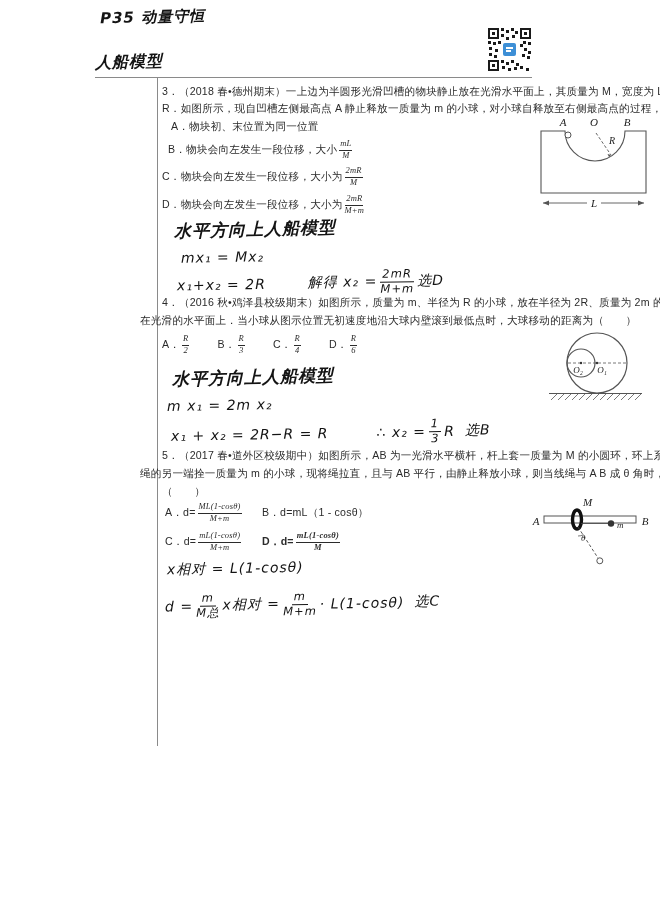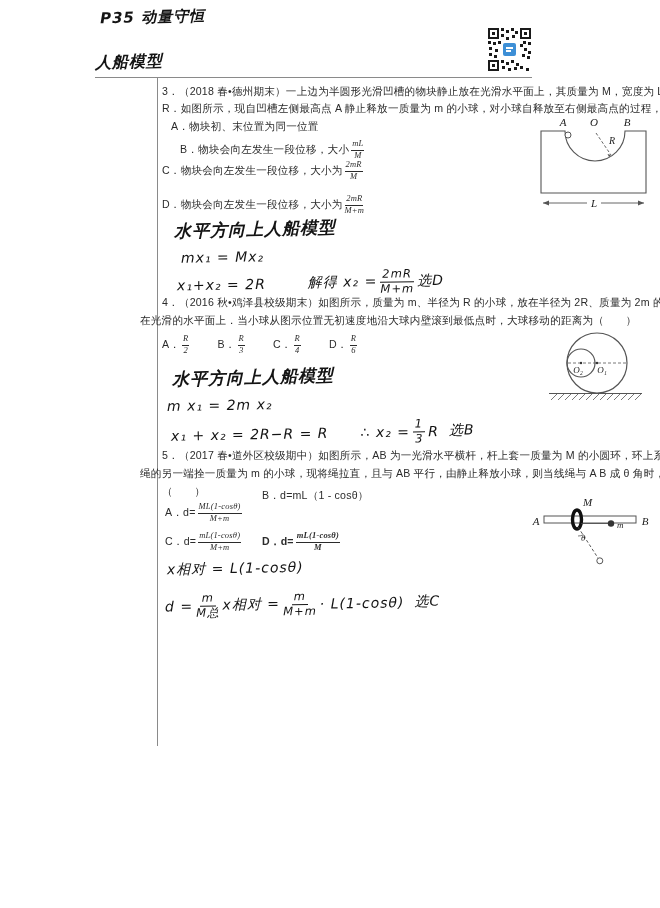--- a/index.html
+++ b/index.html
@@ -97,28 +97,28 @@
 
   <div class="abs hw hw-title" style="left:95px; top:52px; font-size:16px;">人船模型</div>
 
   <div class="abs rule" style="left:95px; top:77px; width:437px; height:1px;"></div>
   <div class="abs rule" style="left:157px; top:78px; width:1px; height:668px;"></div>
 
   <div class="abs ptext" style="left:162px; top:84px;">3．（2018 春•德州期末）一上边为半圆形光滑凹槽的物块静止放在光滑水平面上，其质量为 M，宽度为 L，半圆形凹槽部分的半径为</div>
   <div class="abs ptext" style="left:162px; top:101px;">R．如图所示，现自凹槽左侧最高点 A 静止释放一质量为 m 的小球，对小球自释放至右侧最高点的过程，下列说法正确的是（　　）</div>
   <div class="abs ptext" style="left:171px; top:119px;">A．物块初、末位置为同一位置</div>
 
-  <div class="abs frow ptext" style="left:180px; top:139px;align-items:center;">
+  <div class="abs frow ptext" style="left:168px; top:139px;align-items:center;">
     <span>B．物块会向左发生一段位移，大小</span>
     <span class="pfrac">
       <span class="fn">mL</span>
       <span class="fd">M</span>
     </span>
   </div>
-  <div class="abs frow ptext" style="left:162px; top:160px;">
+  <div class="abs frow ptext" style="left:162px; top:166px;">
     <span>C．物块会向左发生一段位移，大小为</span>
     <span class="pfrac">
       <span class="fn">2mR</span>
       <span class="fd">M</span>
     </span>
   </div>
   <div class="abs frow ptext" style="left:162px; top:194px;">
     <span>D．物块会向左发生一段位移，大小为</span>
     <span class="pfrac">
       <span class="fn">2mR</span>
@@ -197,41 +197,41 @@
     <text x="31" y="43" font-size="9" font-style="italic" fill="#222" text-anchor="middle">O₂</text>
     <text x="55" y="43" font-size="9" font-style="italic" fill="#222" text-anchor="middle">O₁</text>
     <line x1="2" y1="63.5" x2="95" y2="63.5" stroke="#555" stroke-width="1.2"></line>
     <path d="M4,70l6,-6M11,70l6,-6M18,70l6,-6M25,70l6,-6M32,70l6,-6M39,70l6,-6M46,70l6,-6M53,70l6,-6M60,70l6,-6M67,70l6,-6M74,70l6,-6M81,70l6,-6M88,70l6,-6" stroke="#555" stroke-width="0.8"></path>
   </svg>
 
   <div class="abs hw hw-title" style="left:172px; top:366px;">水平方向上人船模型</div>
   <div class="abs hw hw-eq" style="left:167px; top:397px;">m x₁ = 2m x₂</div>
   <div class="abs frow hw hw-eq" style="left:171px; top:419px;">
     <span>x₁ + x₂ = 2R−R = R</span>
-    <span style="margin-left:32px;">∴ x₂ =</span>
+    <span style="margin-left:48px;">∴ x₂ =</span>
     <span class="hfrac">
       <span class="fn">1</span>
       <span class="fd">3</span>
     </span>
     <span>R</span>
     <span style="margin-left:10px;">选B</span>
   </div>
 
   <div class="abs ptext" style="left:162px; top:448px;">5．（2017 春•道外区校级期中）如图所示，AB 为一光滑水平横杆，杆上套一质量为 M 的小圆环，环上系一长为 L 质量不计的细绳，</div>
   <div class="abs ptext" style="left:140px; top:466px;">绳的另一端拴一质量为 m 的小球，现将绳拉直，且与 AB 平行，由静止释放小球，则当线绳与 A B 成 θ 角时，圆环移动的距离 d 是</div>
   <div class="abs ptext" style="left:162px; top:484px;">（　　）</div>
 
   <div class="abs frow ptext" style="left:165px; top:502px;">
     <span>A．d=</span>
     <span class="pfrac">
       <span class="fn">ML(1-cosθ)</span>
       <span class="fd">M+m</span>
     </span>
   </div>
-  <div class="abs ptext" style="left:262px; top:488px;">B．d=mL（1 - cosθ）</div>
+  <div class="abs ptext" style="left:262px; top:505px;">B．d=mL（1 - cosθ）</div>
   <div class="abs frow ptext" style="left:165px; top:531px;">
     <span>C．d=</span>
     <span class="pfrac">
       <span class="fn">mL(1-cosθ)</span>
       <span class="fd">M+m</span>
     </span>
   </div>
   <div class="abs frow ptext" style="left:262px; top:531px;font-weight:bold;">
     <span>D．d=</span>
     <span class="pfrac">

